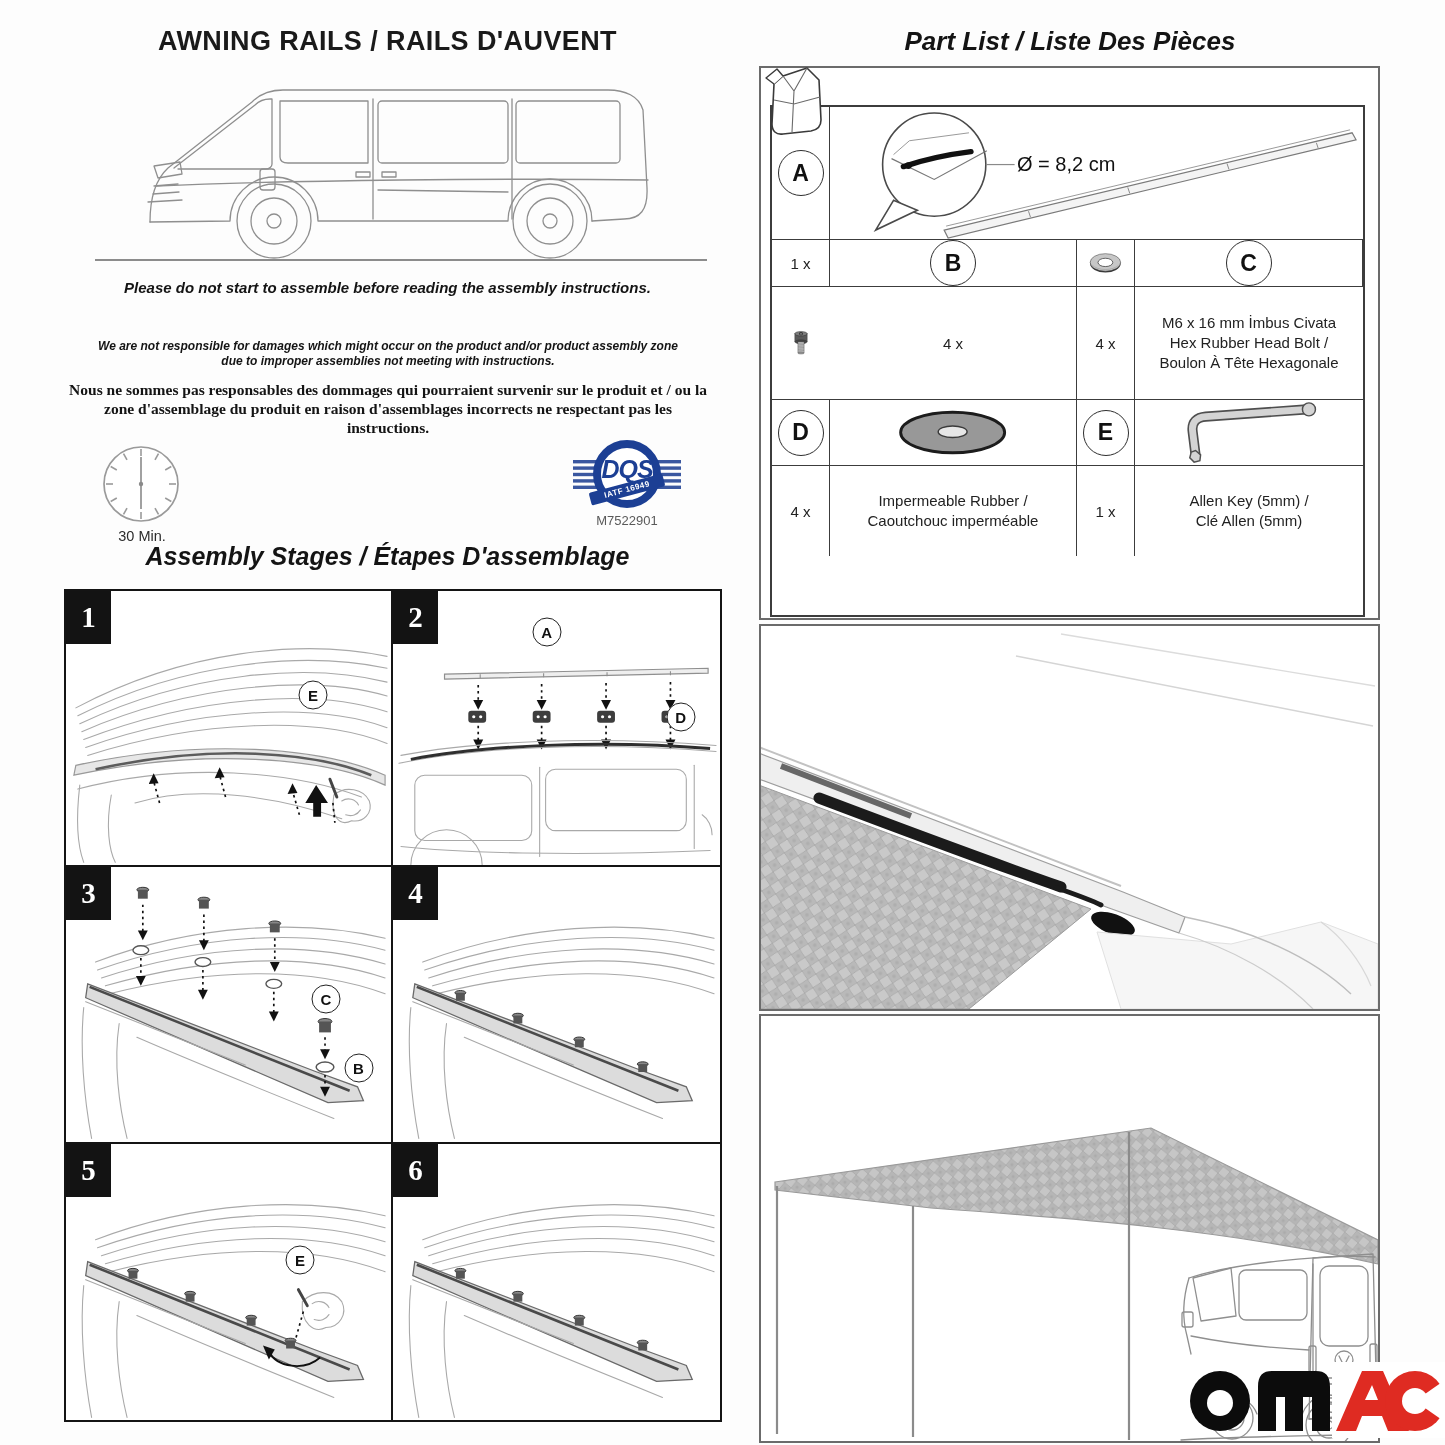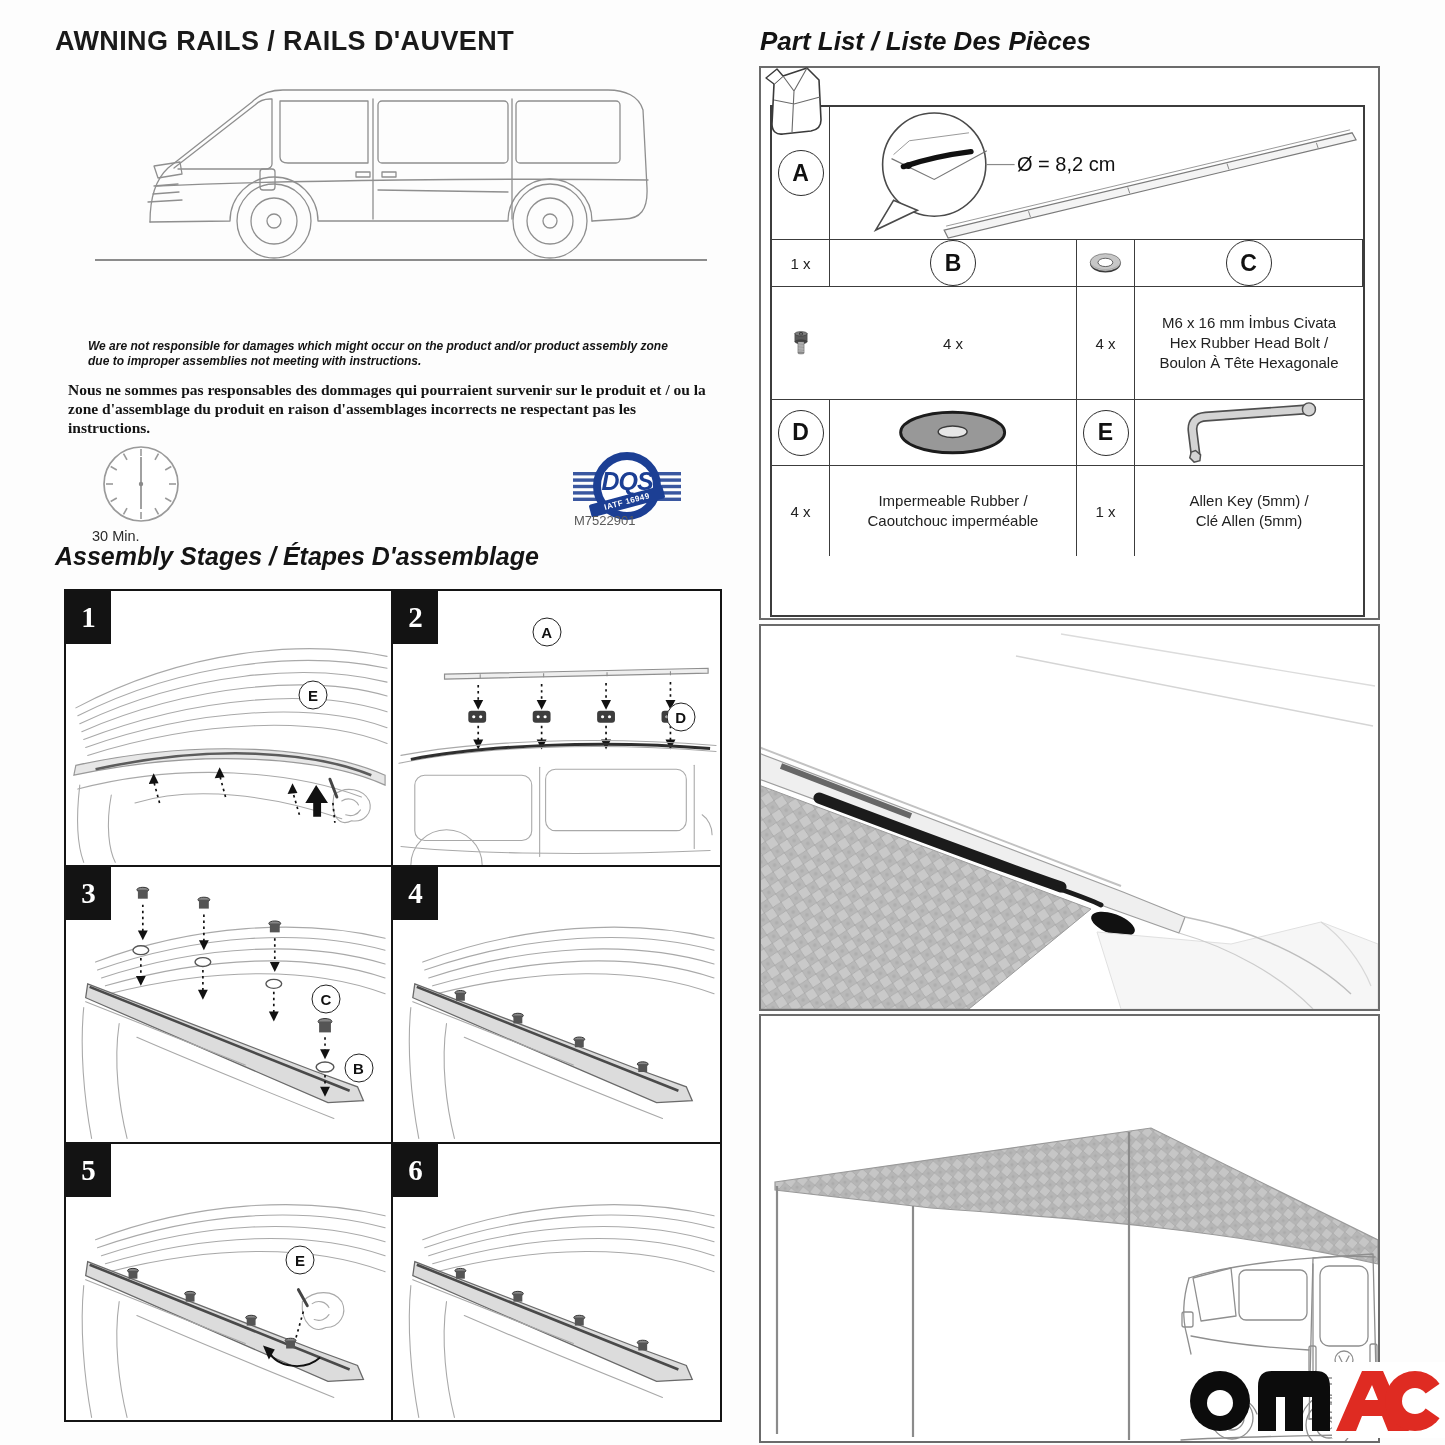--- a/index.html
+++ b/index.html
@@ -1,30 +1,30 @@
 <!DOCTYPE html>
 <html><head>
 <meta charset="utf-8">
 <style>
   html,body{margin:0;padding:0;background:#e8e8e8;}
   .page{position:relative;width:1445px;height:1445px;background:#fdfdfd;
         font-family:"Liberation Sans",sans-serif;color:#141414;overflow:hidden;margin:0 auto;}
   .abs{position:absolute;}
-  .ctr{}
+  .ctr{text-align:center;}
 
   
   .main-title{left:55px;top:26px;width:665px;font-size:27px;font-weight:700;letter-spacing:.4px;color:#1a1a1a;}
   .ground-line{left:95px;top:259px;width:612px;height:0;border-top:2px solid #8c8c8c;}
   .warn-en1{left:55px;top:279px;width:665px;font-size:15px;font-weight:700;font-style:italic;line-height:1.25;}
   .warn-fr1{left:55px;top:306px;width:665px;font-size:16px;font-weight:700;font-family:"Liberation Serif",serif;line-height:1.2;}
   .warn-en2{left:88px;top:339px;width:600px;font-size:12px;font-weight:700;font-style:italic;line-height:1.28;}
   .warn-fr2{left:68px;top:381px;width:640px;font-size:15.5px;font-weight:700;font-family:"Liberation Serif",serif;line-height:1.22;}
   .clock-wrap{left:100px;top:443px;width:82px;height:82px;}
   .clock-label{left:92px;top:528px;width:100px;font-size:14.5px;color:#2b2b2b;}
-  .dqs-wrap{left:571px;top:450px;width:112px;height:72px;}
+  .dqs-wrap{left:571px;top:438px;width:112px;height:72px;}
   .dqs-letters{position:absolute;left:24px;top:17px;width:64px;text-align:center;
                font-size:25px;font-weight:700;font-style:italic;color:#1c3f94;letter-spacing:-1px;}
   .dqs-banner{position:absolute;left:18px;top:45px;width:76px;height:13px;background:#1c3f94;border-radius:2px;
               transform:rotate(-15deg);display:flex;align-items:center;justify-content:center;}
   .dqs-banner span{font-size:8px;font-weight:700;color:#ffffff;letter-spacing:.5px;}
   .cert-code{left:574px;top:513px;width:106px;font-size:13px;color:#5a5a5a;}
   .assembly-title{left:55px;top:542px;width:665px;font-size:25px;font-weight:700;font-style:italic;}
 
   .stage-grid{left:64px;top:589px;width:658px;height:833px;border:2.5px solid #141414;background:#fff;
               display:grid;grid-template-columns:1fr 1fr;grid-template-rows:1fr 1fr 1fr;box-sizing:border-box;}
@@ -100,20 +100,21 @@
       <circle cx="154" cy="151" r="37"></circle>
         <circle cx="154" cy="151" r="23"></circle>
         <circle cx="154" cy="151" r="7"></circle>
       <circle cx="430" cy="151" r="37"></circle>
         <circle cx="430" cy="151" r="23"></circle>
         <circle cx="430" cy="151" r="7"></circle>
     </g>
   </svg>
   <div class="abs ground-line"></div>
 
+  <div class="abs ctr warn-en1">Please do not start to assemble before reading the assembly instructions.</div>
   <div class="abs ctr warn-en2">We are not responsible for damages which might occur on the product and/or product assembly zone due to improper assemblies not meeting with instructions.</div>
   <div class="abs ctr warn-fr2">Nous ne sommes pas responsables des dommages qui pourraient survenir sur le produit et / ou la zone d'assemblage du produit en raison d'assemblages incorrects ne respectant pas les instructions.</div>
 
   <div class="abs clock-wrap">
     <svg width="82" height="82" viewBox="0 0 82 82">
       <circle cx="41" cy="41" r="37" fill="#fff" stroke="#9a9a9a" stroke-width="1.7"></circle>
       <g stroke="#9a9a9a" stroke-width="1.6">
         <line x1="41" y1="6" x2="41" y2="13"></line>
           <line x1="41" y1="69" x2="41" y2="76"></line>
         <line x1="6" y1="41" x2="13" y2="41"></line>

